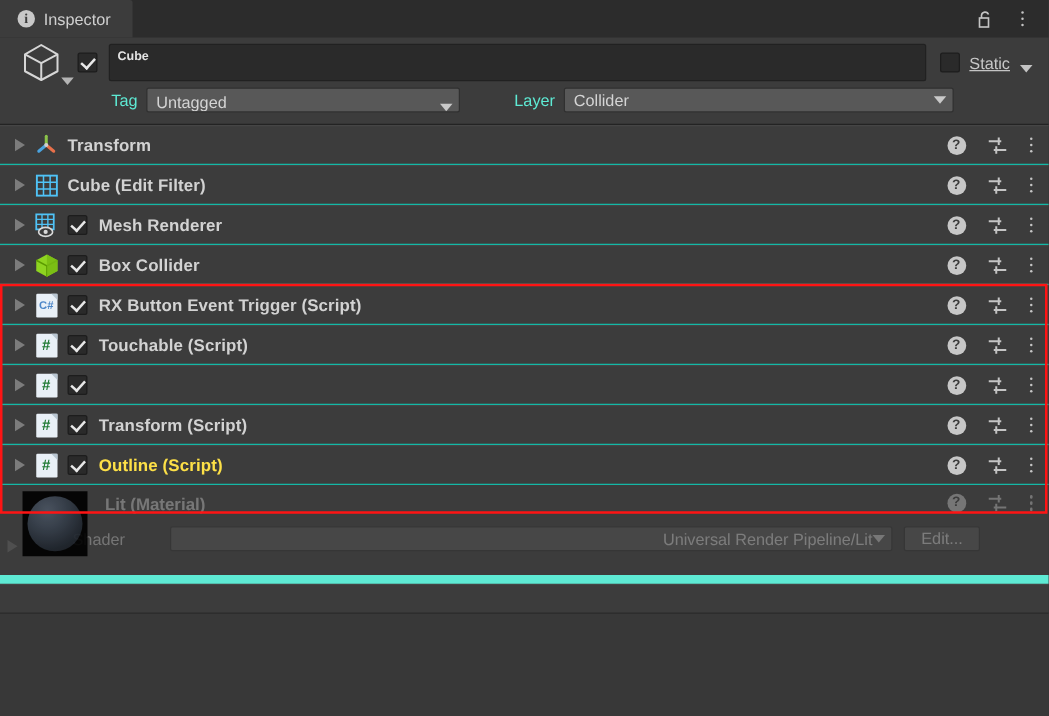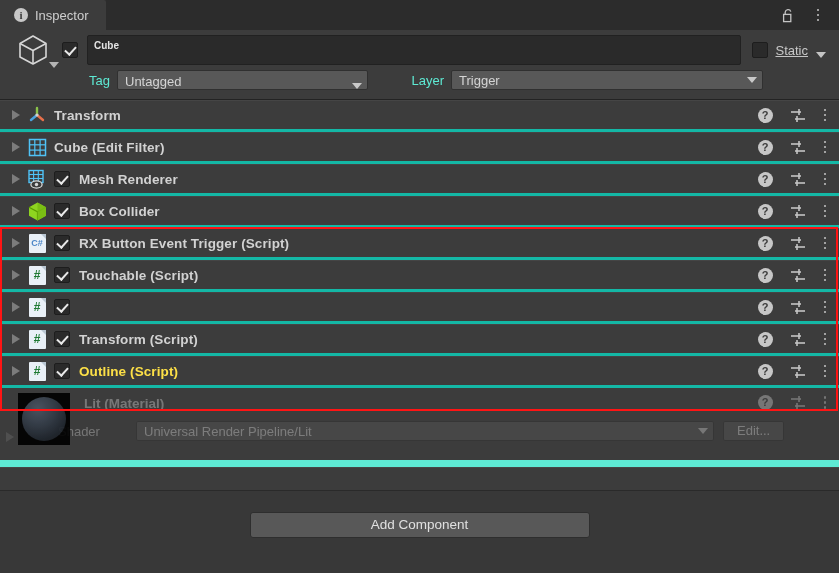--- a/index.html
+++ b/index.html
@@ -197,21 +197,21 @@
   .dd-layer { width: 312px; }
 
   
   .components { position: relative; background: #383838; }
   .comp-row {
     position: relative;
     display: flex;
     align-items: center;
     height: 32px;
     background: #3c3c3c;
-    border-bottom: 3px solid #14b8a6;
+    border-bottom: 1px solid #14b8a6;
     border-top: 1px solid #454545;
     box-sizing: border-box;
     padding-left: 6px;
   }
   .foldout {
     width: 20px; flex: none;
     display: flex; align-items: center; justify-content: center;
     cursor: pointer;
   }
   .foldout::after {
@@ -347,21 +347,21 @@
     height: 20px;
     background: #585858;
     border: 1px solid #303030;
     border-radius: 2px;
     box-sizing: border-box;
     display: flex; align-items: center;
     padding: 0 5px 0 7px;
     font-size: 13px;
     color: #d4d4d4;
   }
-  .shader-dd .dd-text { flex: 1; }
+  .shader-dd .dd-text { flex: 1; text-align: right; }
   .edit-btn {
     margin-left: 9px;
     height: 20px;
     padding: 0 13px;
     background: #585858;
     border: 1px solid #303030;
     border-radius: 2px;
     box-sizing: border-box;
     font-size: 13px;
     color: #d4d4d4;
@@ -451,21 +451,21 @@
       </div>
     </div>
     <div class="go-row2">
       <span class="field-label lbl-tag">Tag</span>
       <div class="dropdown dd-tag">
         <span class="dd-text">Untagged</span>
         <span class="dd-arrow"></span>
       </div>
       <span class="field-label lbl-layer">Layer</span>
       <div class="dropdown dd-layer">
-        <span class="dd-text">Trigger</span>
+        <span class="dd-text">Collider</span>
         <span class="dd-arrow"></span>
       </div>
     </div>
   </div>
 
   <div class="components" id="component-list">
       <div class="comp-row">
         <span class="foldout"></span>
         <span class="comp-icon">
           <svg width="20" height="20" viewBox="0 0 20 20">
@@ -722,18 +722,15 @@
       <div class="shader-dd">
         <span class="dd-text">Universal Render Pipeline/Lit</span>
         <span class="dd-arrow"></span>
       </div>
       <div class="edit-btn">Edit...</div>
     </div>
   </div>
 
   <div class="strip"></div>
 
-  <div class="footer">
-    <div class="add-component">Add Component</div>
-  </div>
 
   <div class="red-box" id="red-box" style="left: 0px; top: 227px; width: 838px; height: 184px; border-color: rgb(255, 20, 20);"></div>
 </div>
 
 </body></html>

